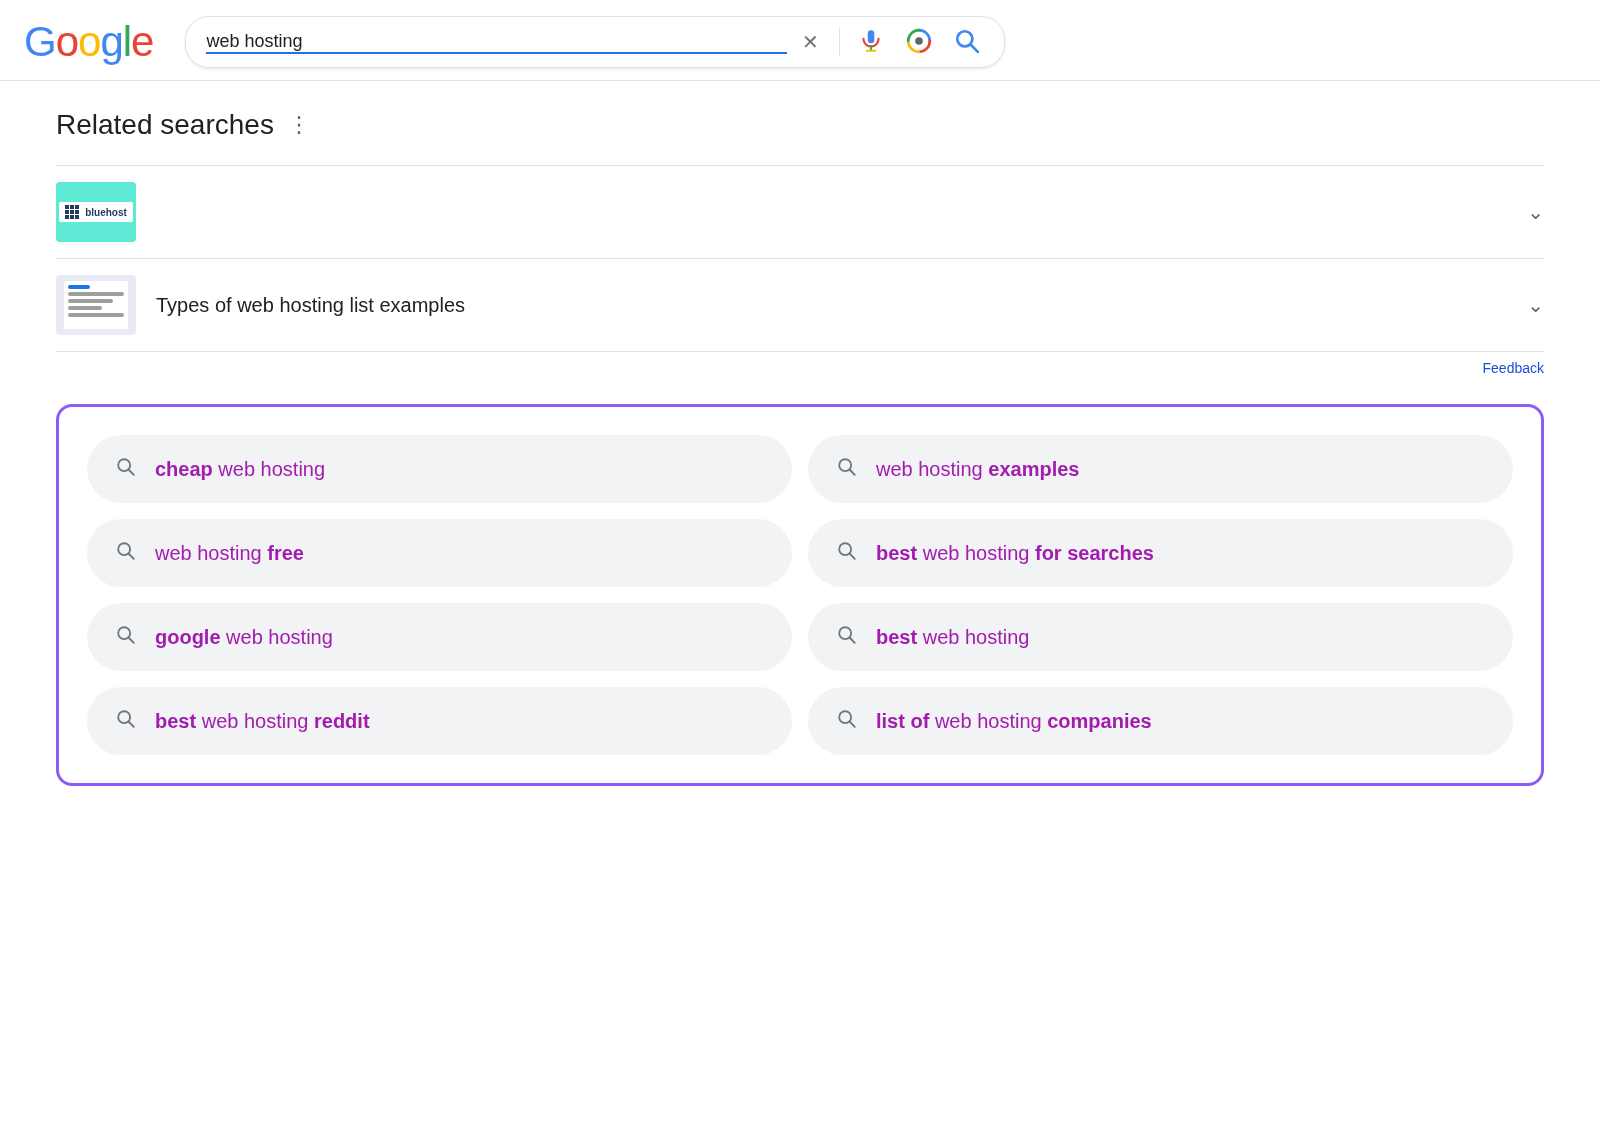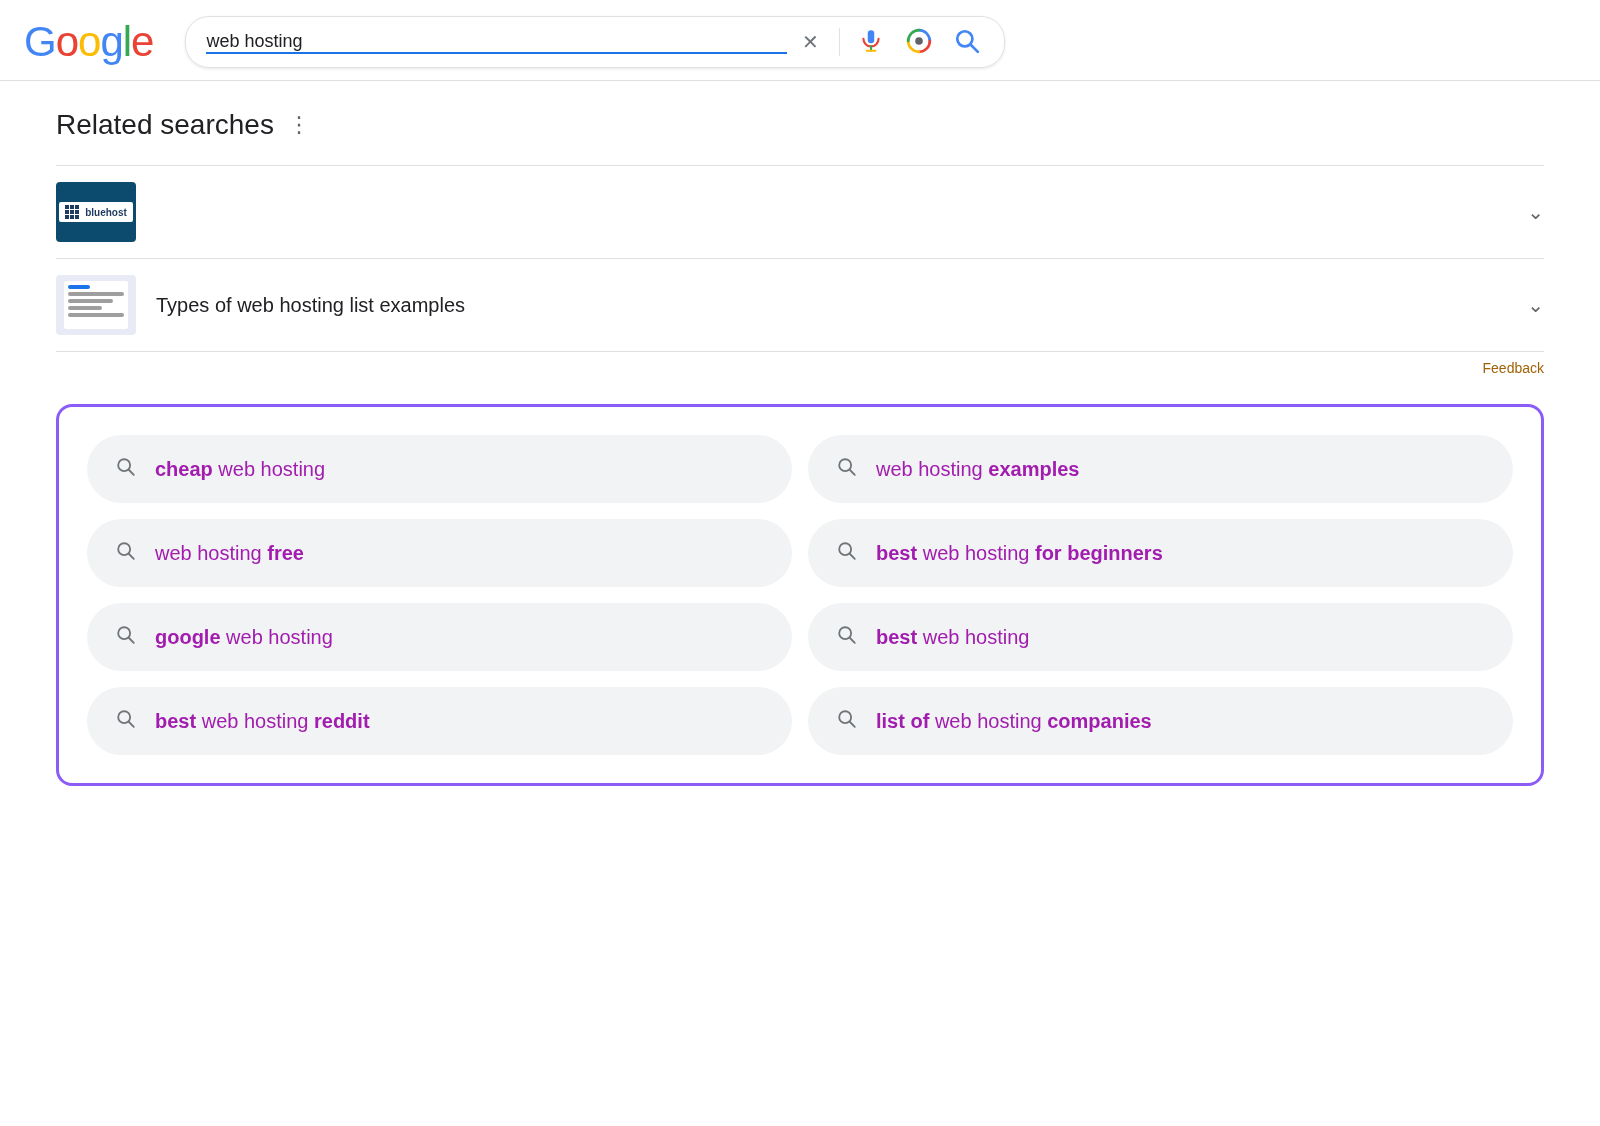--- a/index.html
+++ b/index.html
@@ -127,21 +127,21 @@
     .related-thumbnail {
       width: 80px;
       height: 60px;
       border-radius: 4px;
       overflow: hidden;
       flex-shrink: 0;
     }
 
     
     .thumb-bluehost {
-      background: #0c4a6e;
+      background: #5eead4;
       display: flex;
       align-items: center;
       justify-content: center;
       width: 100%;
       height: 100%;
     }
     .thumb-bluehost-inner {
       background: #fff;
       padding: 3px 6px;
       border-radius: 2px;
@@ -206,21 +206,21 @@
     }
 
     .feedback-row {
       display: flex;
       justify-content: flex-end;
       padding: 8px 0 20px 0;
       border-top: 1px solid #e0e0e0;
     }
     .feedback-link {
       font-size: 14px;
-      color: #a16207;
+      color: #1d4ed8;
       cursor: pointer;
     }
 
     
     .suggestions-container {
       border: 3px solid #8b5cf6;
       border-radius: 16px;
       padding: 28px;
       margin-top: 8px;
     }
@@ -391,21 +391,21 @@
     <circle cx="10" cy="10" r="6.5" stroke="#70757a" stroke-width="2"></circle>
     <line x1="15" y1="15" x2="20.5" y2="20.5" stroke="#70757a" stroke-width="2" stroke-linecap="round"></line>
   </svg></span>
           <span class="chip-text">web hosting <strong>free</strong></span>
         </div>
         <div class="suggestion-chip">
           <span class="chip-search-icon"><svg class="search-q" viewBox="0 0 24 24" fill="none">
     <circle cx="10" cy="10" r="6.5" stroke="#70757a" stroke-width="2"></circle>
     <line x1="15" y1="15" x2="20.5" y2="20.5" stroke="#70757a" stroke-width="2" stroke-linecap="round"></line>
   </svg></span>
-          <span class="chip-text"><strong>best</strong> web hosting <strong>for beginners</strong></span>
+          <span class="chip-text"><strong>best</strong> web hosting <strong>for searches</strong></span>
         </div>
         <div class="suggestion-chip">
           <span class="chip-search-icon"><svg class="search-q" viewBox="0 0 24 24" fill="none">
     <circle cx="10" cy="10" r="6.5" stroke="#70757a" stroke-width="2"></circle>
     <line x1="15" y1="15" x2="20.5" y2="20.5" stroke="#70757a" stroke-width="2" stroke-linecap="round"></line>
   </svg></span>
           <span class="chip-text"><strong>google</strong> web hosting</span>
         </div>
         <div class="suggestion-chip">
           <span class="chip-search-icon"><svg class="search-q" viewBox="0 0 24 24" fill="none">

